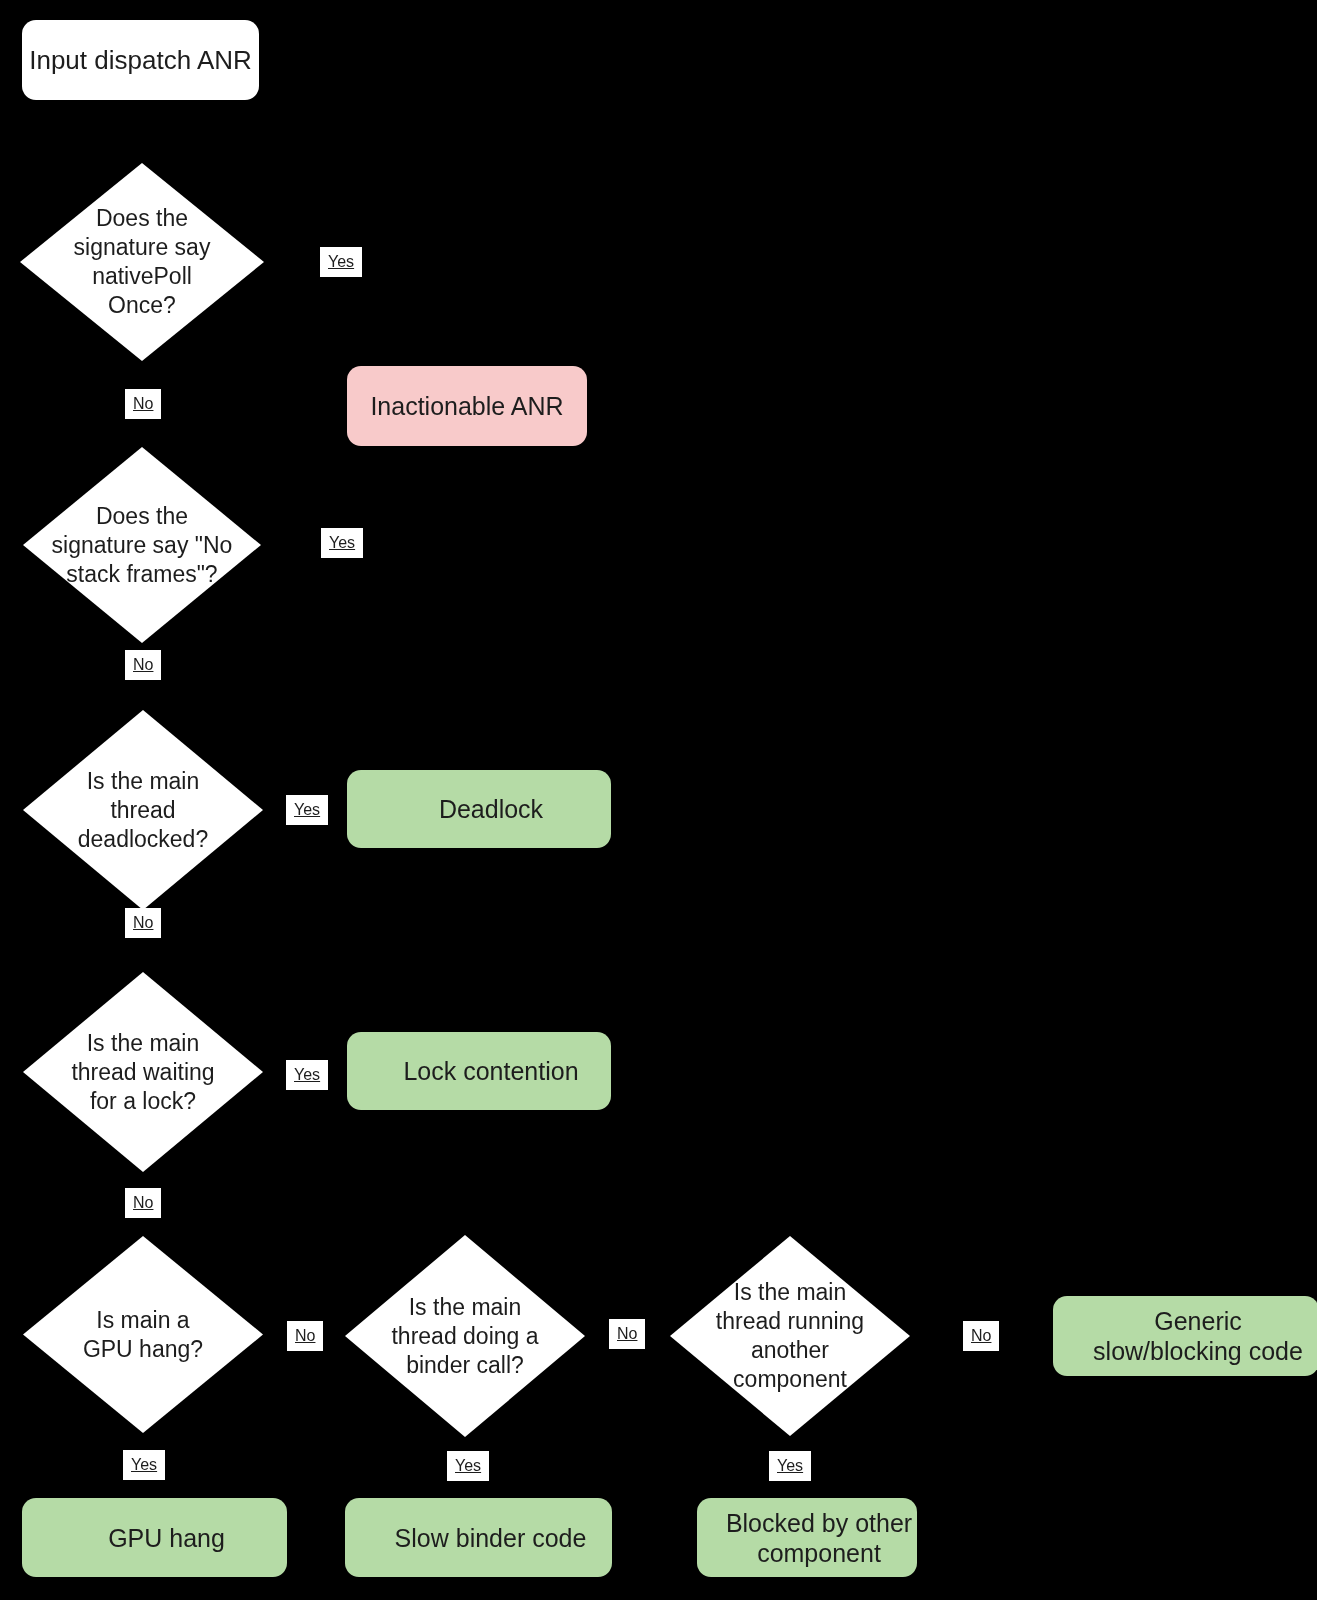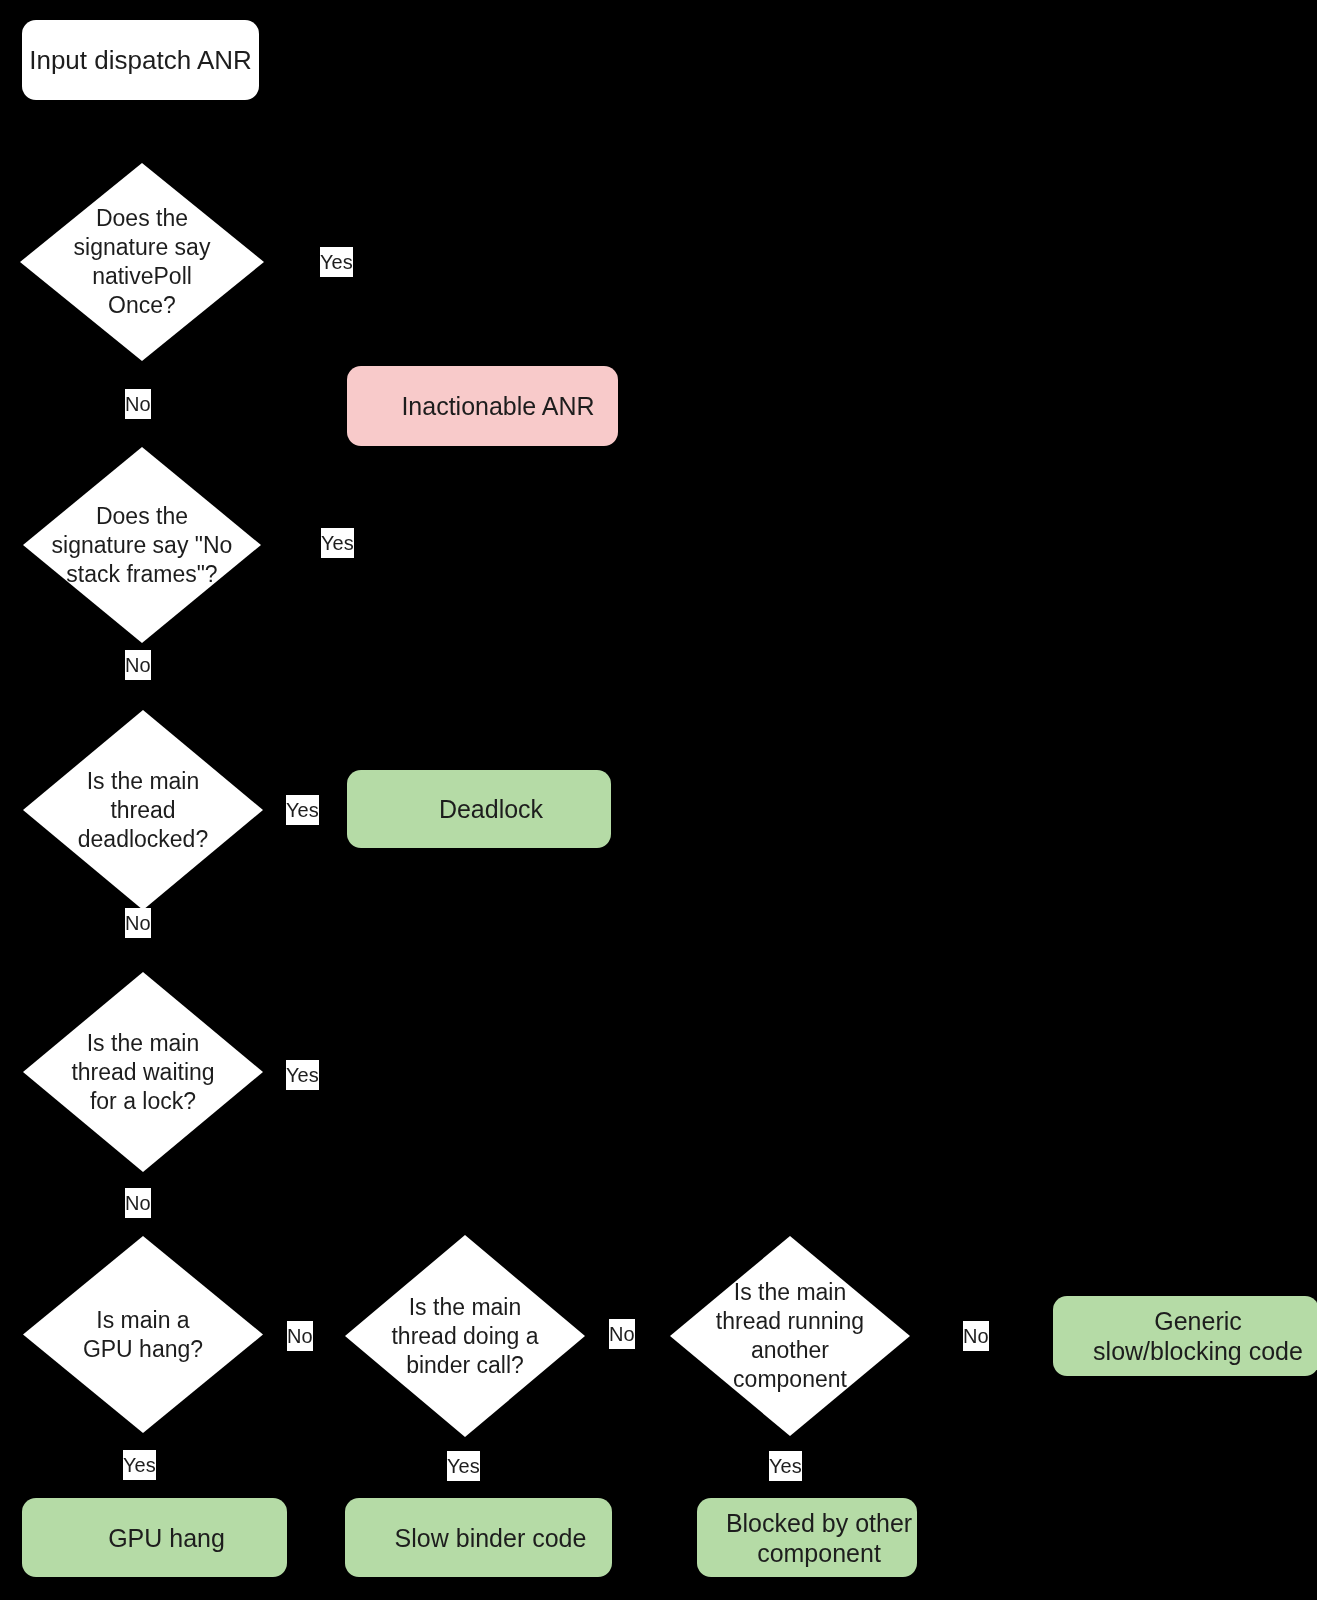--- a/index.html
+++ b/index.html
@@ -10,37 +10,37 @@
     overflow:hidden;
   }
   .box{
     position:absolute;border-radius:14px;
     display:flex;align-items:center;justify-content:center;
     text-align:center;color:var(--text,#1d1d1d);
     font-size:25px;line-height:30px;white-space:pre-line;
   }
   .terminal{background:var(--terminal-fill,#ffffff);font-size:26px;}
   .green{background:var(--outcome-fill,#b5dba6);padding-left:24px;}
-  .pink{background:var(--inactionable-fill,#f8caca);padding-left:31px;}
+  .pink{background:var(--inactionable-fill,#f8caca);}
   .diamond{position:absolute;}
   .diamond .shape{
     position:absolute;left:0;top:0;right:0;bottom:0;
     background:var(--decision-fill,#ffffff);
     clip-path:polygon(50% 0,100% 50%,50% 100%,0 50%);
   }
   .diamond .dtext{
     position:absolute;left:-10px;top:0;right:-10px;bottom:0;
     display:flex;align-items:center;justify-content:center;
     text-align:center;color:var(--text,#1d1d1d);
     font-size:23px;line-height:29px;white-space:pre-line;
   }
   .elabel{
     position:absolute;background:var(--label-bg,#ffffff);
-    color:var(--text,#1d1d1d);font-size:20px;line-height:28px;
-    padding:1px 0;white-space:nowrap;
+    color:var(--text,#1d1d1d);font-size:16px;line-height:28px;
+    padding:1px 8px;white-space:nowrap;text-decoration:underline;
   }
   
   #n-start{left:22px;top:20px;width:237px;height:80px;}
   #n-inactionable{left:347px;top:366px;width:240px;height:80px;}
   #n-deadlock{left:347px;top:770px;width:240px;height:78px;}
   #n-lock{left:347px;top:1032px;width:240px;height:78px;}
   #n-generic{left:1053px;top:1296px;width:242px;height:80px;}
   #n-gpu{left:22px;top:1498px;width:241px;height:79px;}
   #n-binder{left:345px;top:1498px;width:243px;height:79px;}
   #n-blocked{left:697px;top:1498px;width:196px;height:79px;}
@@ -121,20 +121,21 @@
     <div class="dtext">Is the main
 thread running
 another
 component</div>
   </div>
 
   <div class="box pink" id="n-inactionable">Inactionable ANR</div>
 
   <div class="box green" id="n-deadlock">Deadlock</div>
 
+  <div class="box green" id="n-lock">Lock contention</div>
 
   <div class="box green" id="n-generic">Generic
 slow/blocking code</div>
 
   <div class="box green" id="n-gpu">GPU hang</div>
 
   <div class="box green" id="n-binder">Slow binder code</div>
 
   <div class="box green" id="n-blocked">Blocked by other
 component</div>

